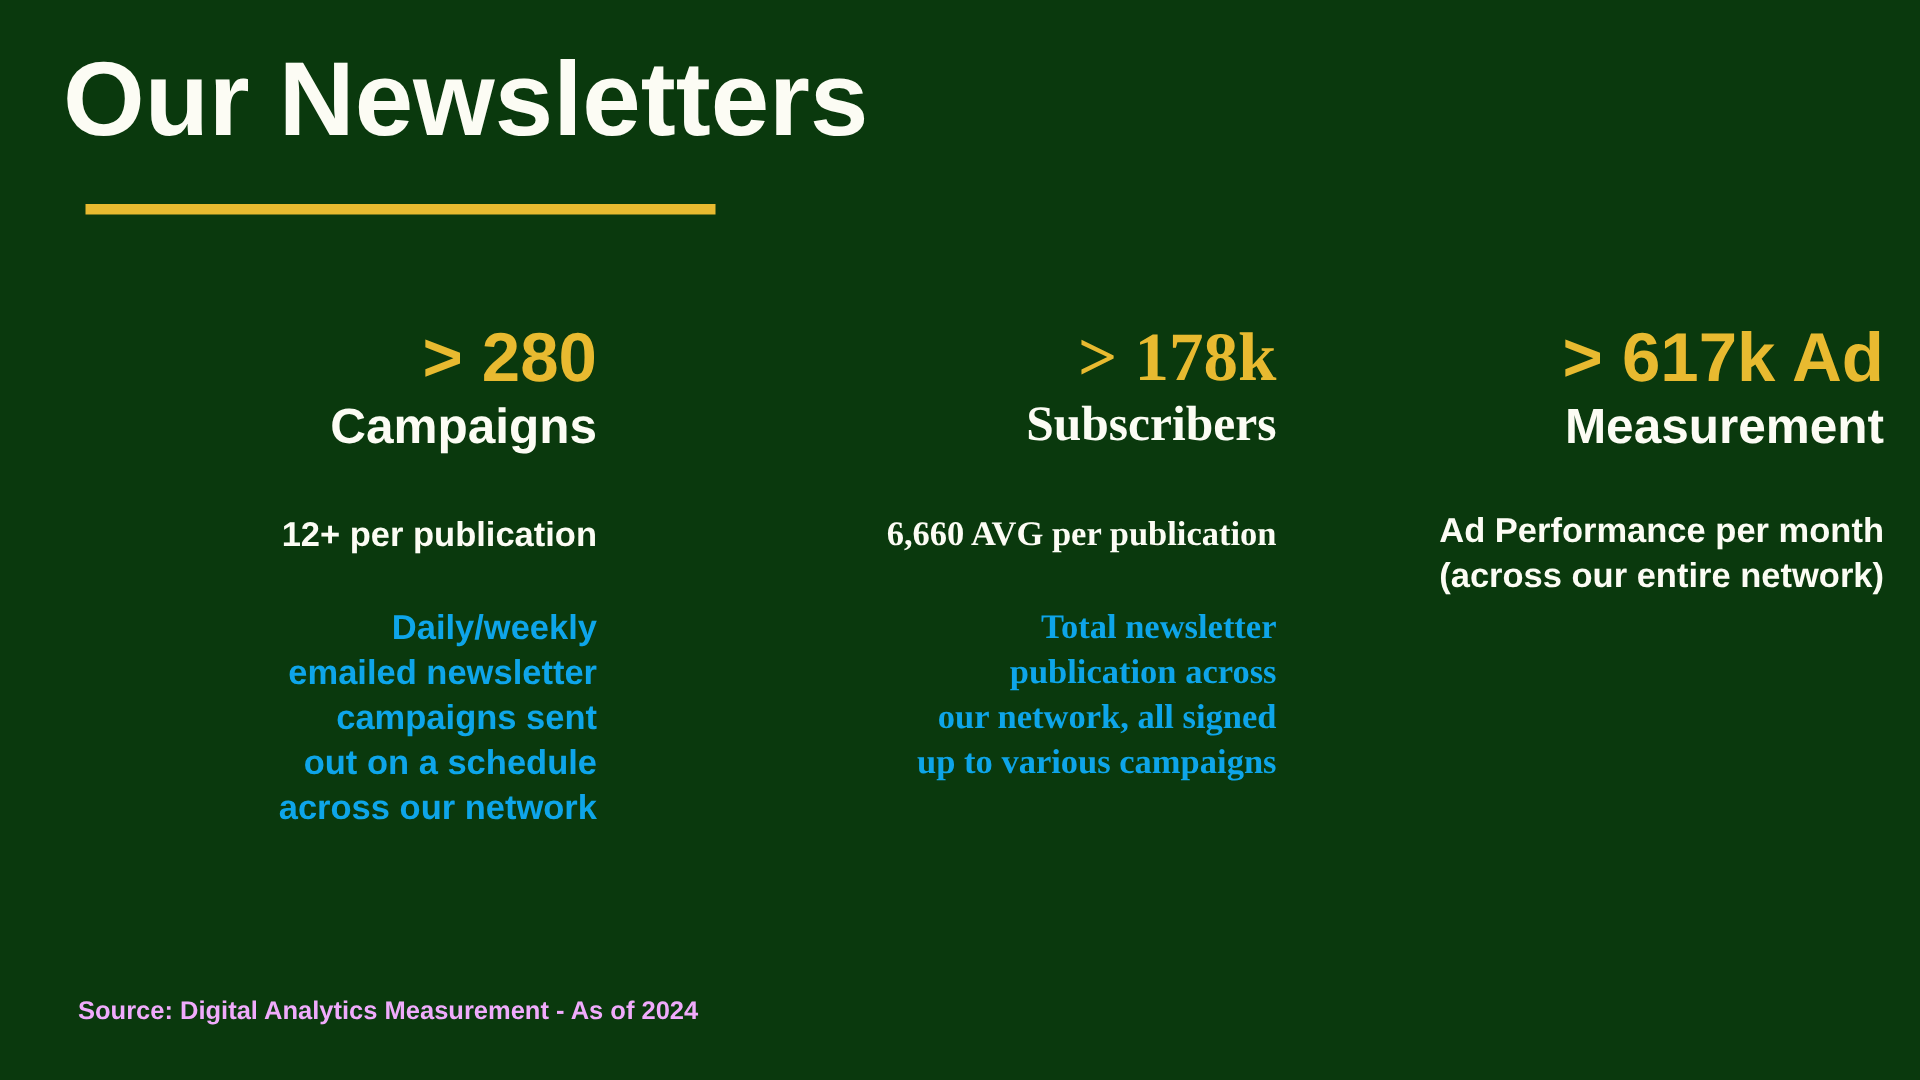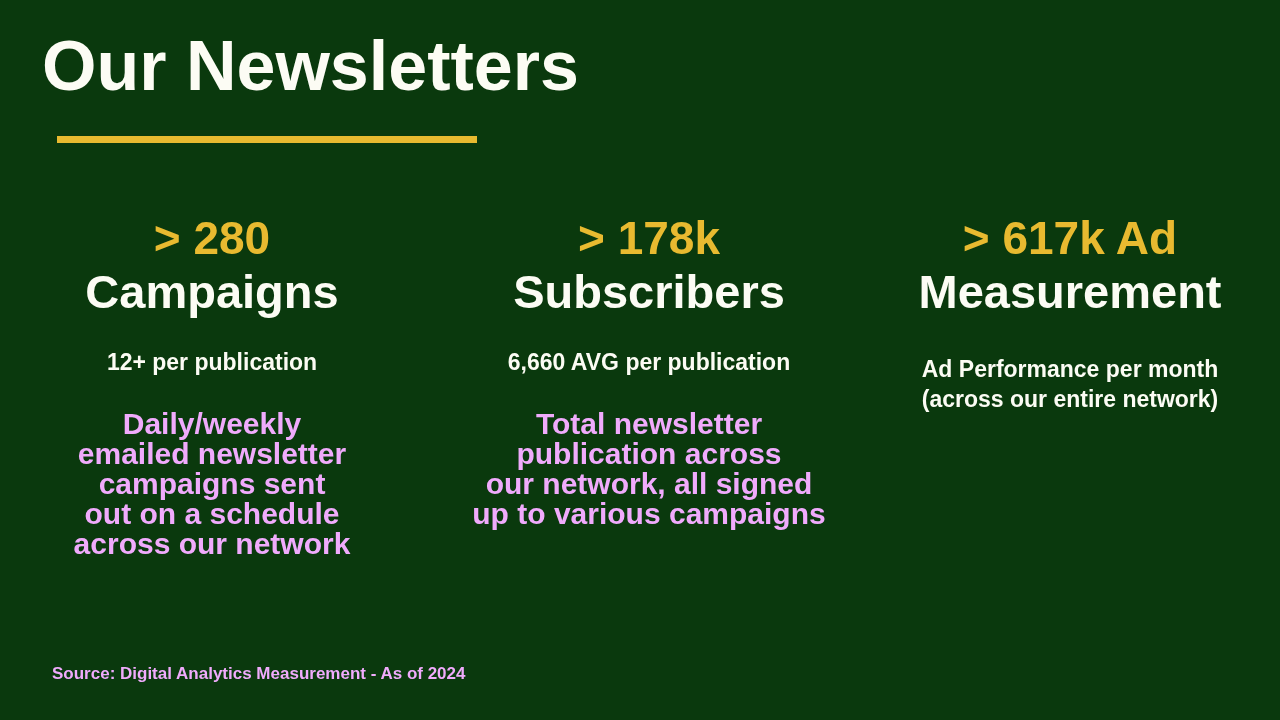--- a/index.html
+++ b/index.html
@@ -32,49 +32,49 @@
     left: 57px;
     top: 136px;
     width: 420px;
     height: 7px;
     background: #E8BA30;
   }
   .stat-col {
     position: absolute;
     top: 212px;
     width: 372px;
-    text-align: center;
+    text-align: right;
   }
   .stat-col.col-0 { left: 26px; }
-  .stat-col.col-1 { left: 463px; }
+  .stat-col.col-1 { left: 479px; font-family: Liberation Serif, serif; }
   .stat-col.col-2 { left: 884px; }
   .stat-value {
     font-size: 46px;
     line-height: 1.15;
     color: #E8BA30;
     white-space: nowrap;
   }
   .stat-label {
-    font-size: 47px;
+    font-size: 33px;
     line-height: 1.15;
     color: #FCFCF4;
     white-space: nowrap;
   }
   .stat-subtitle {
-    margin-top: 28px;
+    margin-top: 38px;
     font-size: 23px;
     line-height: 30px;
     color: #FCFCF4;
     white-space: pre-line;
   }
   .stat-desc {
     margin-top: 32px;
-    font-size: 30px;
+    font-size: 23px;
     line-height: 30px;
-    color: #f0abfc;
+    color: #0ea5e9;
     white-space: pre-line;
   }
   .stat-col.col-2 .stat-subtitle { margin-top: 35px; }
   .stat-col.col-2 .stat-desc { margin-top: 28px; }
   .source-note {
     position: absolute;
     left: 52px;
     top: 663px;
     font-size: 17px;
     line-height: 1.3;

